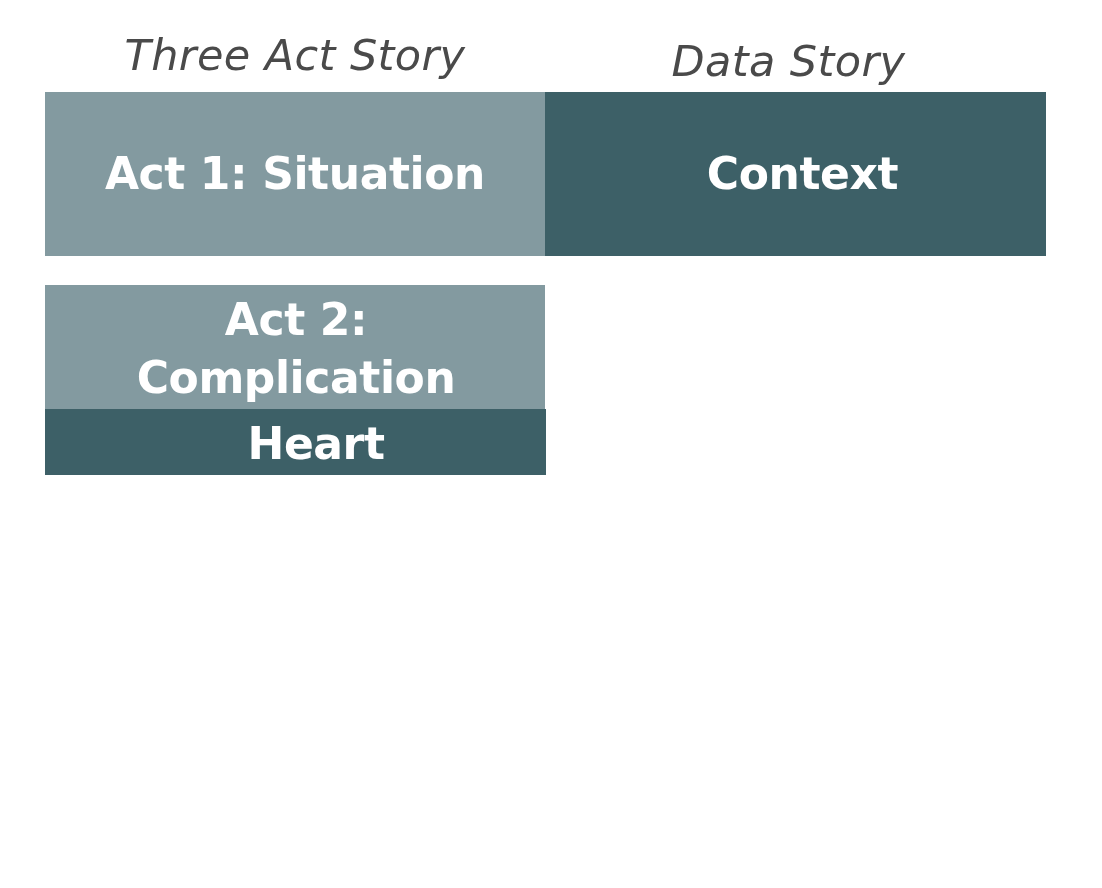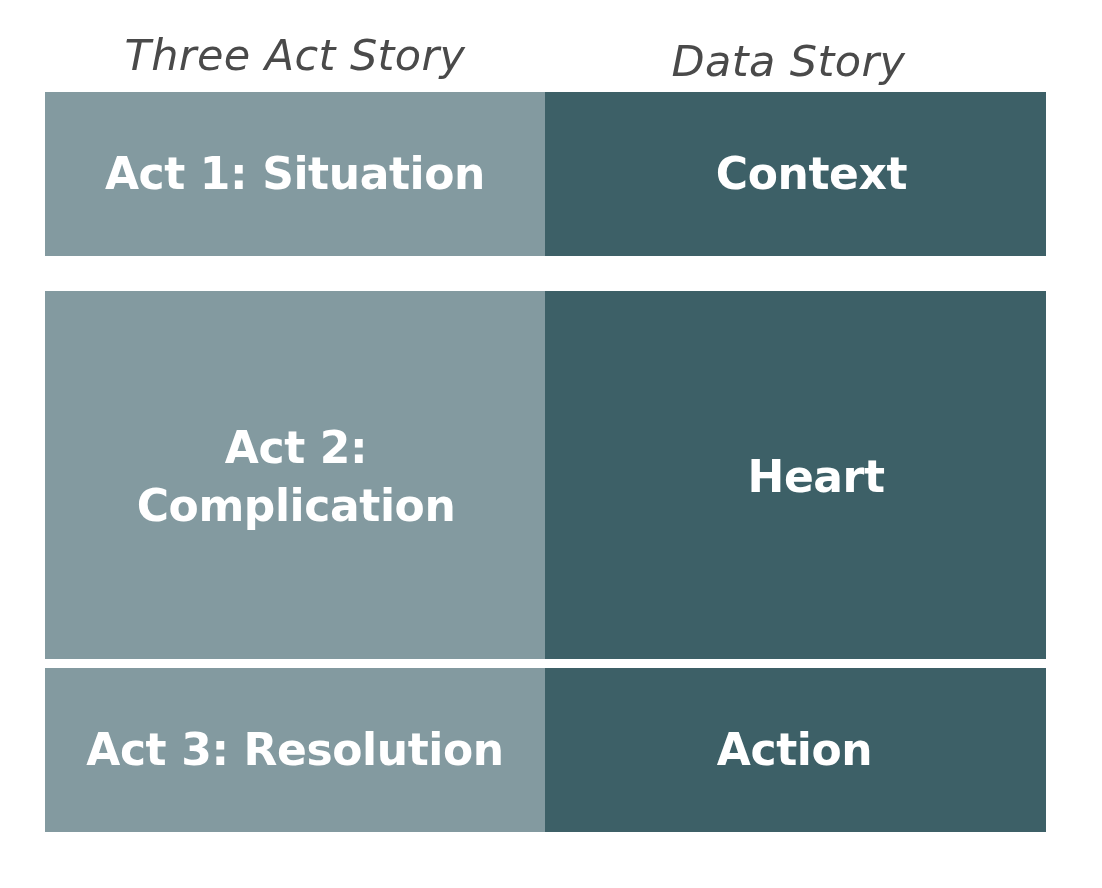--- a/index.html
+++ b/index.html
@@ -65,21 +65,21 @@
     height: 740px;
   }
 
   .row {
     position: absolute;
     left: 0;
     width: 1001px;
     display: flex;
   }
   .row-1 { top: 0px;   height: 164px; }
-  .row-2 { top: 199px; height: 368px; }
+  .row-2 { top: 193px; height: 368px; flex-direction: column; }
   .row-3 { top: 576px; height: 164px; }
 
   .cell {
     display: flex;
     align-items: center;
     justify-content: center;
     box-sizing: border-box;
     padding: 4px 14px;
   }
   .cell.col-left  { width: 500px; background: #839aa0; }
@@ -93,21 +93,21 @@
     letter-spacing: -0.4px;
     color: #ffffff;
     text-align: center;
     white-space: pre-line;
   }
 
   
   .row-2 .cell-text { position: relative; top: 2px; }
   .row-2 .col-left .cell-text { left: 1px; }
   .row-2 .col-right .cell-text { left: 1px; margin-left: 39px; }
-  .row-1 .col-right .cell-text { position: relative; left: 16px; }
+  .row-1 .col-right .cell-text { position: relative; left: 7px; }
   .row-3 .col-right .cell-text { position: relative; left: -1px; }
 </style>
 </head>
 <body>
 
 <div id="canvas">
 
   <div class="headers">
     <div class="header-cell col-left">
       <span class="header-text">Three Act Story</span>
@@ -131,23 +131,15 @@
     <div class="row row-2">
       <div class="cell col-left">
         <span class="cell-text">Act 2:
 Complication</span>
       </div>
       <div class="cell col-right">
         <span class="cell-text">Heart</span>
       </div>
     </div>
 
-    <div class="row row-3">
-      <div class="cell col-left">
-        <span class="cell-text">Act 3: Resolution</span>
-      </div>
-      <div class="cell col-right">
-        <span class="cell-text">Action</span>
-      </div>
-    </div>
 
   </div>
 </div>
 
 </body></html>

